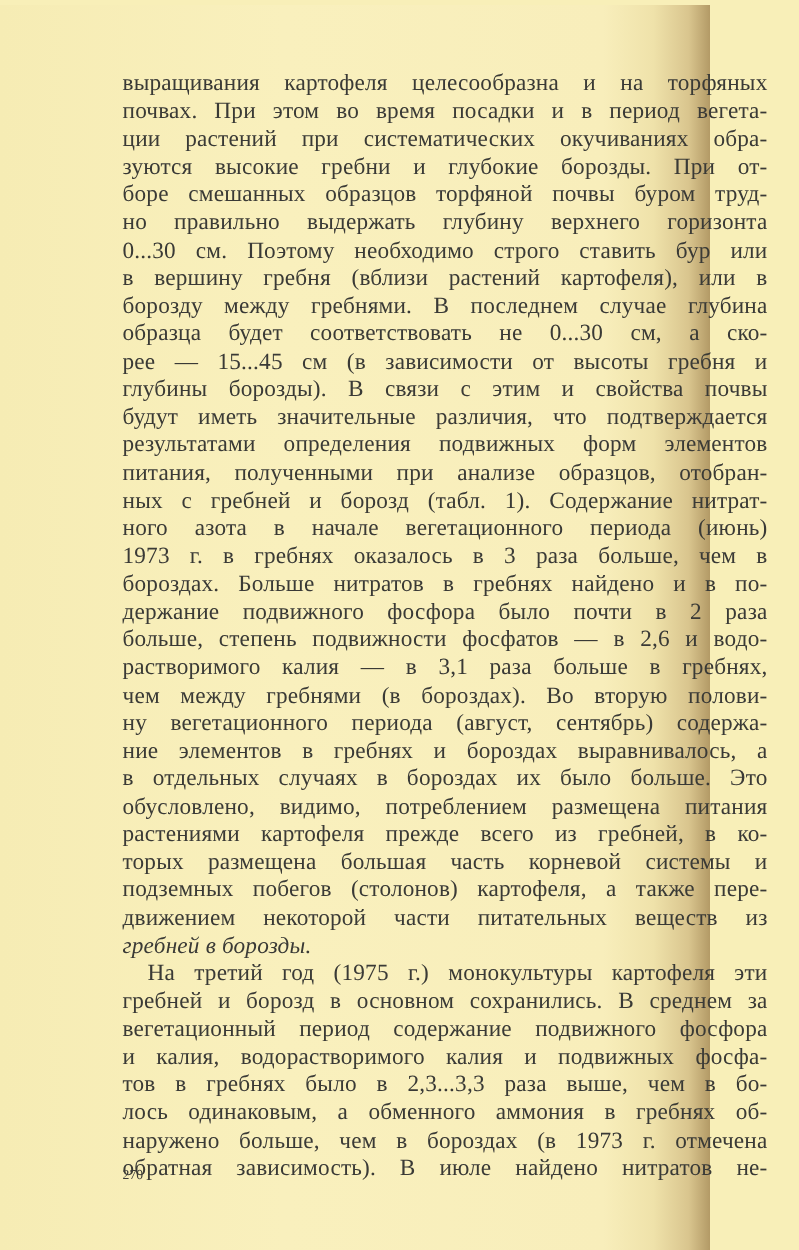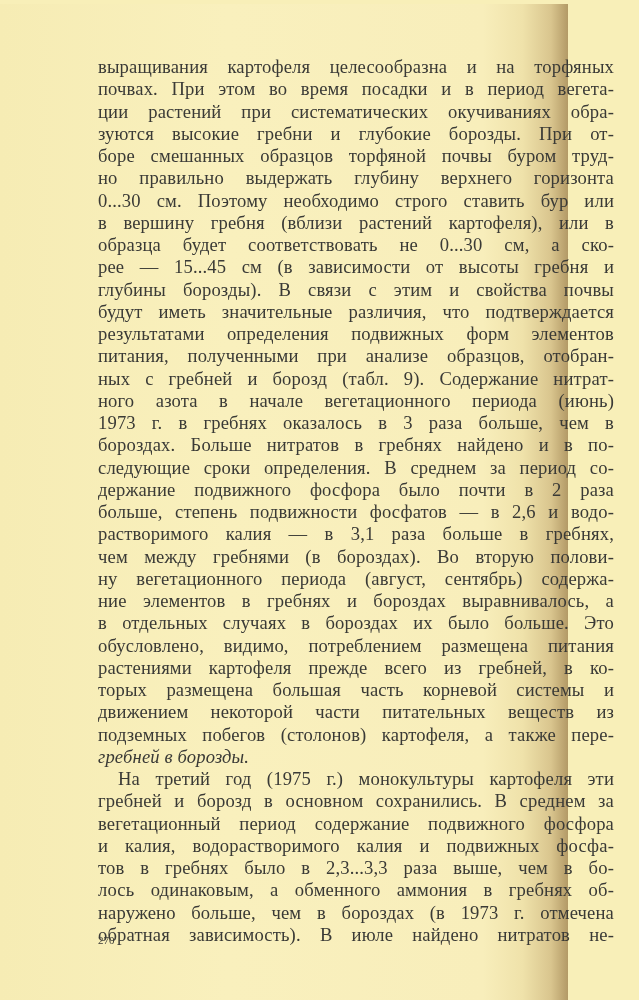--- a/index.html
+++ b/index.html
@@ -39,43 +39,43 @@
 <div class="page">
   <div class="text-block">
     <span class="line">выращивания картофеля целесообразна и на торфяных</span>
     <span class="line">почвах. При этом во время посадки и в период вегета-</span>
     <span class="line">ции растений при систематических окучиваниях обра-</span>
     <span class="line">зуются высокие гребни и глубокие борозды. При от-</span>
     <span class="line">боре смешанных образцов торфяной почвы буром труд-</span>
     <span class="line">но правильно выдержать глубину верхнего горизонта</span>
     <span class="line">0...30 см. Поэтому необходимо строго ставить бур или</span>
     <span class="line">в вершину гребня (вблизи растений картофеля), или в</span>
+    <span class="line">борозду между гребнями. В последнем случае глубина</span>
     <span class="line">образца будет соответствовать не 0...30 см, а ско-</span>
     <span class="line">рее — 15...45 см (в зависимости от высоты гребня и</span>
     <span class="line">глубины борозды). В связи с этим и свойства почвы</span>
     <span class="line">будут иметь значительные различия, что подтверждается</span>
     <span class="line">результатами определения подвижных форм элементов</span>
     <span class="line">питания, полученными при анализе образцов, отобран-</span>
-    <span class="line">ных с гребней и борозд (табл. 9). Содержание нитрат-</span>
+    <span class="line">ных с гребней и борозд (табл. 1). Содержание нитрат-</span>
     <span class="line">ного азота в начале вегетационного периода (июнь)</span>
     <span class="line">1973 г. в гребнях оказалось в 3 раза больше, чем в</span>
     <span class="line">бороздах. Больше нитратов в гребнях найдено и в по-</span>
-    <span class="line">следующие сроки определения. В среднем за период со-</span>
     <span class="line">держание подвижного фосфора было почти в 2 раза</span>
     <span class="line">больше, степень подвижности фосфатов — в 2,6 и водо-</span>
     <span class="line">растворимого калия — в 3,1 раза больше в гребнях,</span>
     <span class="line">чем между гребнями (в бороздах). Во вторую полови-</span>
     <span class="line">ну вегетационного периода (август, сентябрь) содержа-</span>
     <span class="line">ние элементов в гребнях и бороздах выравнивалось, а</span>
     <span class="line">в отдельных случаях в бороздах их было больше. Это</span>
     <span class="line">обусловлено, видимо, потреблением размещена питания</span>
     <span class="line">растениями картофеля прежде всего из гребней, в ко-</span>
     <span class="line">торых размещена большая часть корневой системы и</span>
+    <span class="line">подземных побегов (столонов) картофеля, а также пере-</span>
     <span class="line">движением некоторой части питательных веществ из</span>
-    <span class="line">подземных побегов (столонов) картофеля, а также пере-</span>
     <span class="line last">гребней в борозды.</span>
     <span class="line indent">На третий год (1975 г.) монокультуры картофеля эти</span>
     <span class="line">гребней и борозд в основном сохранились. В среднем за</span>
     <span class="line">вегетационный период содержание подвижного фосфора</span>
     <span class="line">и калия, водорастворимого калия и подвижных фосфа-</span>
     <span class="line">тов в гребнях было в 2,3...3,3 раза выше, чем в бо-</span>
     <span class="line">лось одинаковым, а обменного аммония в гребнях об-</span>
     <span class="line">наружено больше, чем в бороздах (в 1973 г. отмечена</span>
     <span class="line">обратная зависимость). В июле найдено нитратов не-</span>
 

